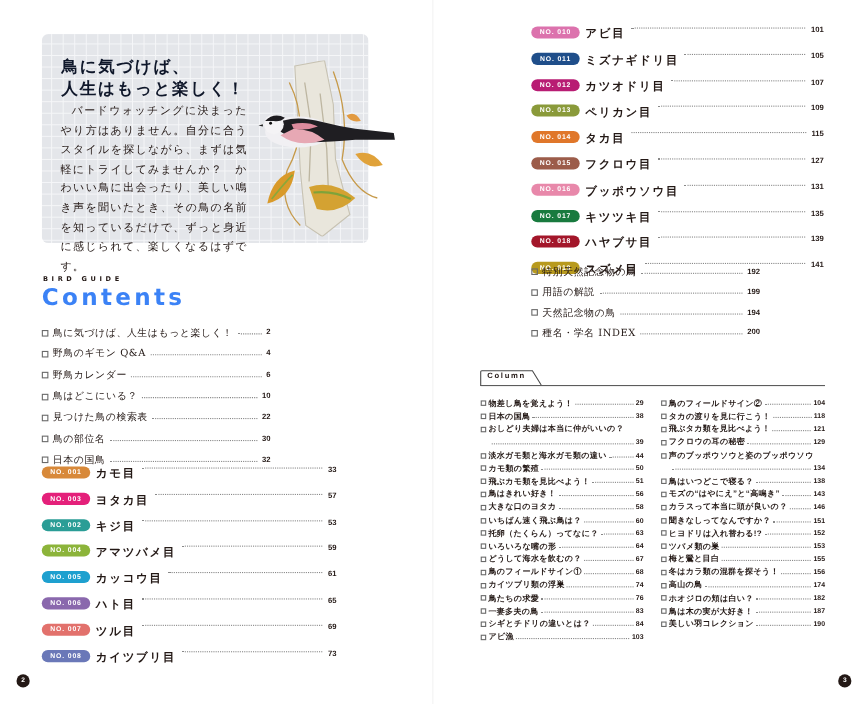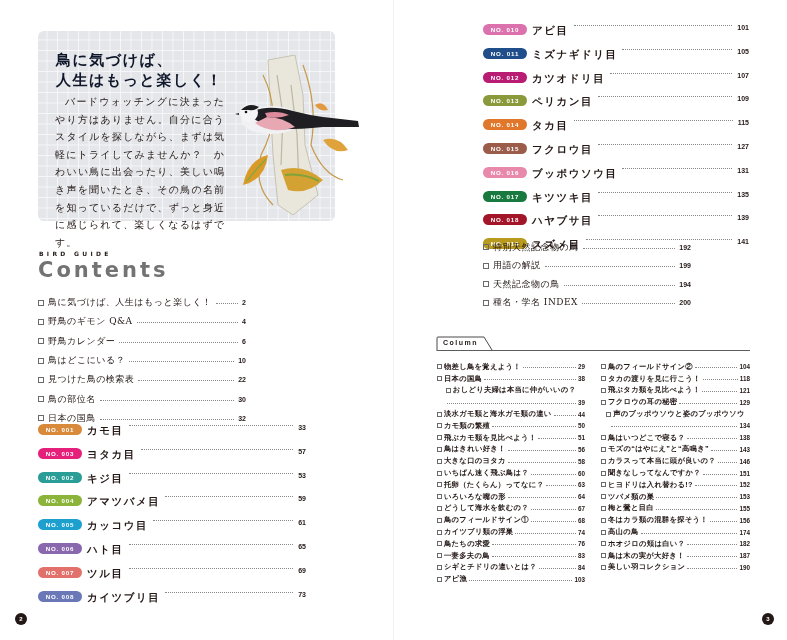--- a/index.html
+++ b/index.html
@@ -27,21 +27,21 @@
     position: absolute; left: 55px; top: 93px; width: 170px; font-size: 10px; line-height: 17.6px;
     letter-spacing: 0.9px; color: #231815; text-indent: 1em; text-align: justify;
   }
   .bird-illus { position: absolute; left: 233px; top: 55px; width: 135px; height: 160px; }
 
   
   .guide-label {
     position: absolute; left: 39px; top: 250px; font-size: 6px; font-weight: bold; letter-spacing: 3.3px; color: #231815;
   }
   .contents-title {
-    position: absolute; left: 38px; top: 258px; font-size: 21px; font-weight: bold; letter-spacing: 3px; color: #737373;
+    position: absolute; left: 38px; top: 258px; font-size: 21px; font-weight: bold; letter-spacing: 3px; color: #3b82f6;
   }
 
   
   .toc { position: absolute; list-style: none; }
   .toc-item { position: relative; display: flex; align-items: center; height: 19px; font-size: 9px; color: #231815; }
   .sq {
     display: inline-block; width: 6px; height: 6px; border: 1px solid #6a6a6a; margin-right: 4px; flex: none;
   }
   .toc-label { white-space: nowrap; letter-spacing: 0.5px; font-family: "DejaVu Serif", serif; }
   .dots { flex: 1; border-bottom: 1px dotted #888; margin: 0 4px; transform: translateY(1px); min-width: 8px; }
@@ -70,21 +70,21 @@
   
   .column-tab {
     position: absolute; left: 437px; top: 336px; height: 14px; padding: 0 18px 0 6px;
     font-size: 7px; font-weight: bold; letter-spacing: 1.5px; color: #231815; line-height: 14px;
     font-family: "Liberation Sans", sans-serif;
   }
   .column-tab-shape { position: absolute; left: 436px; top: 336px; width: 60px; height: 15px; }
   .column-rule { position: absolute; left: 437px; top: 350px; width: 313px; height: 1px; background: #5c5c5c; }
 
   .col-list { position: absolute; list-style: none; }
-  .col-item { display: flex; align-items: center; height: 11.8px; font-size: 7.3px; color: #231815; justify-content: center; }
+  .col-item { display: flex; align-items: center; height: 11.8px; font-size: 7.3px; color: #231815; }
   .col-item .sq { width: 5px; height: 5px; margin-right: 2px; }
   .col-item .toc-label { font-family: "Liberation Sans", sans-serif; font-weight: bold; letter-spacing: 0.3px; }
   .col-item .pg { font-size: 6.3px; }
   .col-item .dots { margin: 0 2px; }
   .col-item.wrap-second { padding-left: 8px; }
   .col-left { left: 437px; top: 361px; width: 148px; }
   .col-right { left: 601px; top: 361px; width: 149px; }
 
   .folio {
     position: absolute; width: 12px; height: 12px; border-radius: 50%; background: #231815; color: #fff;

